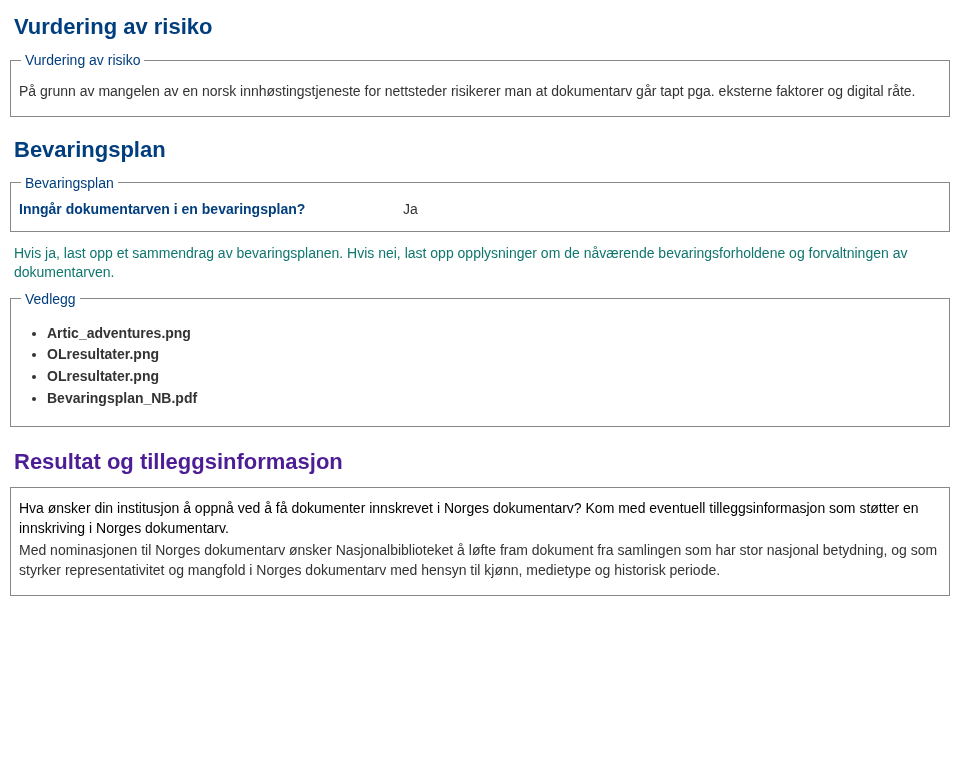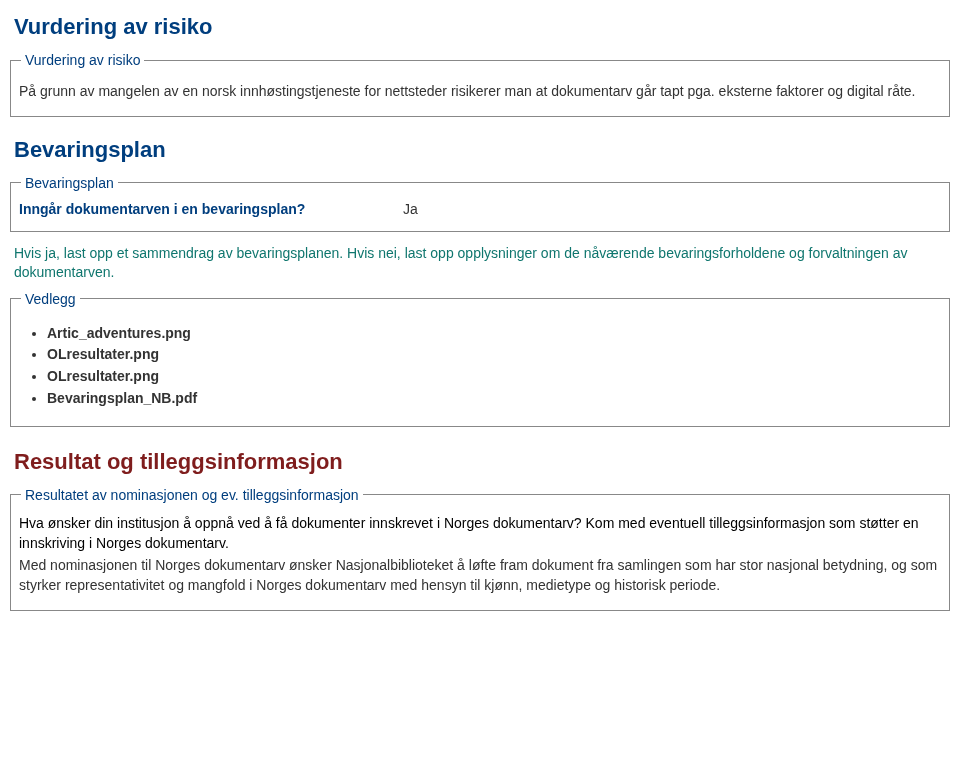--- a/index.html
+++ b/index.html
@@ -61,21 +61,21 @@
     margin: 6px 0 2px 28px;
   }
   ul.attach li {
     color: #333;
     line-height: 1.55;
     font-weight: bold;
   }
   .result-title {
     font-size: 22px;
     font-weight: 600;
-    color: #7f1d1d;
+    color: #4c1d95;
     padding: 10px 14px 4px;
     margin-top: 4px;
   }
   .q-text {
     font-weight: 400;
     color: #000;
     line-height: 1.45;
   }
   .a-text {
     color: #333;
@@ -111,16 +111,15 @@
     <li>Artic_adventures.png</li>
     <li>OLresultater.png</li>
     <li>OLresultater.png</li>
     <li>Bevaringsplan_NB.pdf</li>
   </ul>
 </fieldset>
 
 <div class="result-title">Resultat og tilleggsinformasjon</div>
 
 <fieldset>
-  <legend>Resultatet av nominasjonen og ev. tilleggsinformasjon</legend>
   <div class="q-text">Hva ønsker din institusjon å oppnå ved å få dokumenter innskrevet i Norges dokumentarv? Kom med eventuell tilleggsinformasjon som støtter en innskriving i Norges dokumentarv.</div>
   <div class="a-text">Med nominasjonen til Norges dokumentarv ønsker Nasjonalbiblioteket å løfte fram dokument fra samlingen som har stor nasjonal betydning, og som styrker representativitet og mangfold i Norges dokumentarv med hensyn til kjønn, medietype og historisk periode.</div>
 </fieldset>
 
 </body></html>

